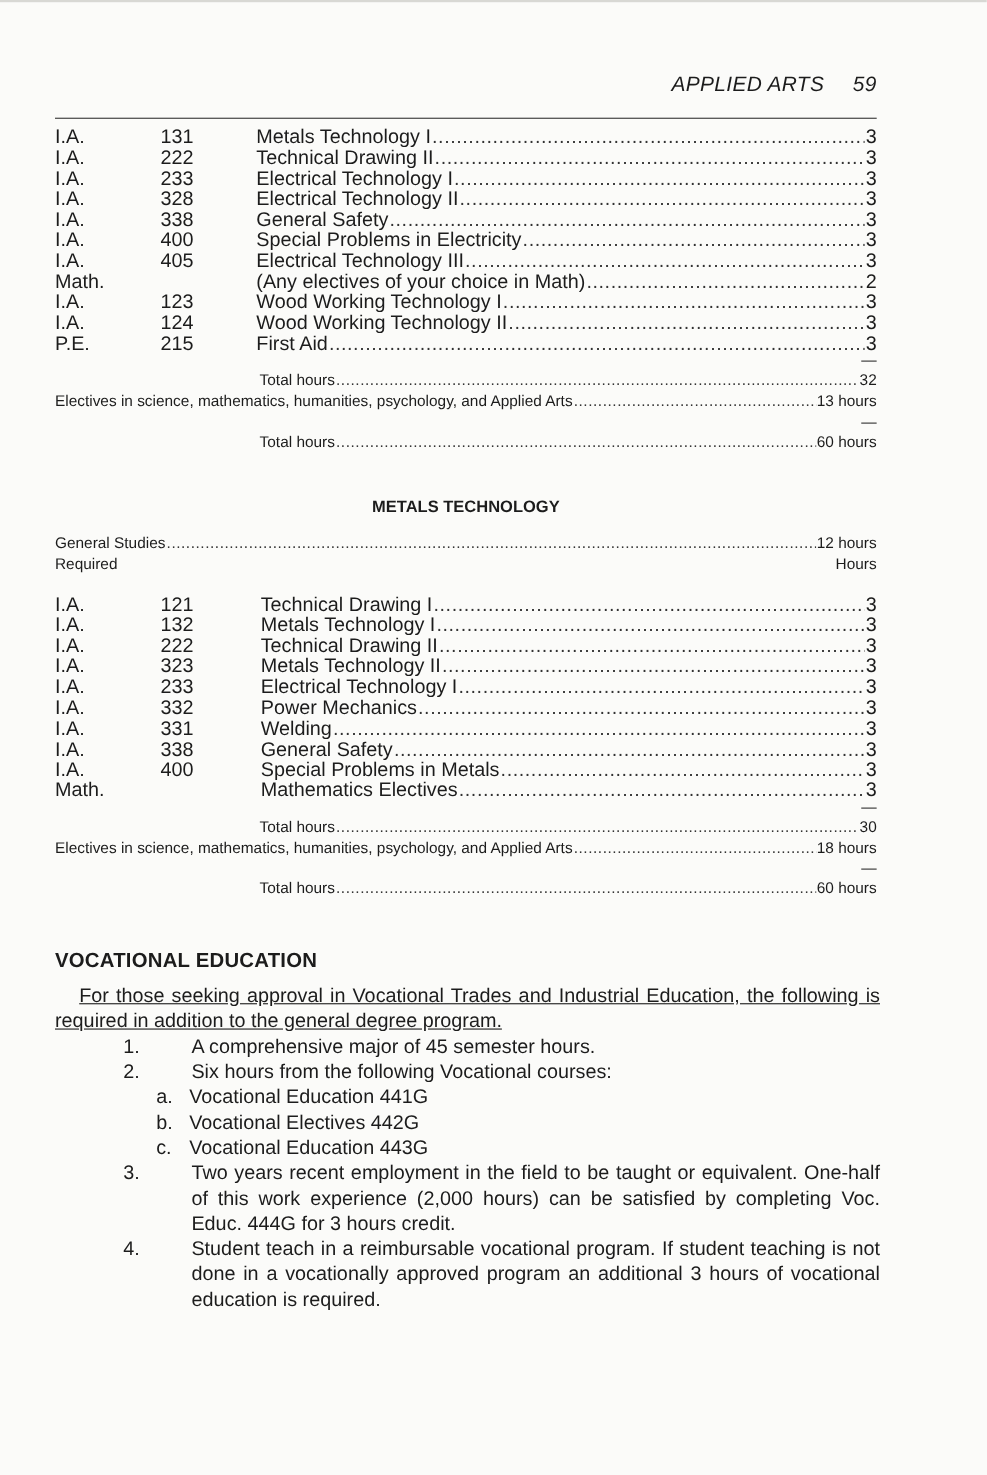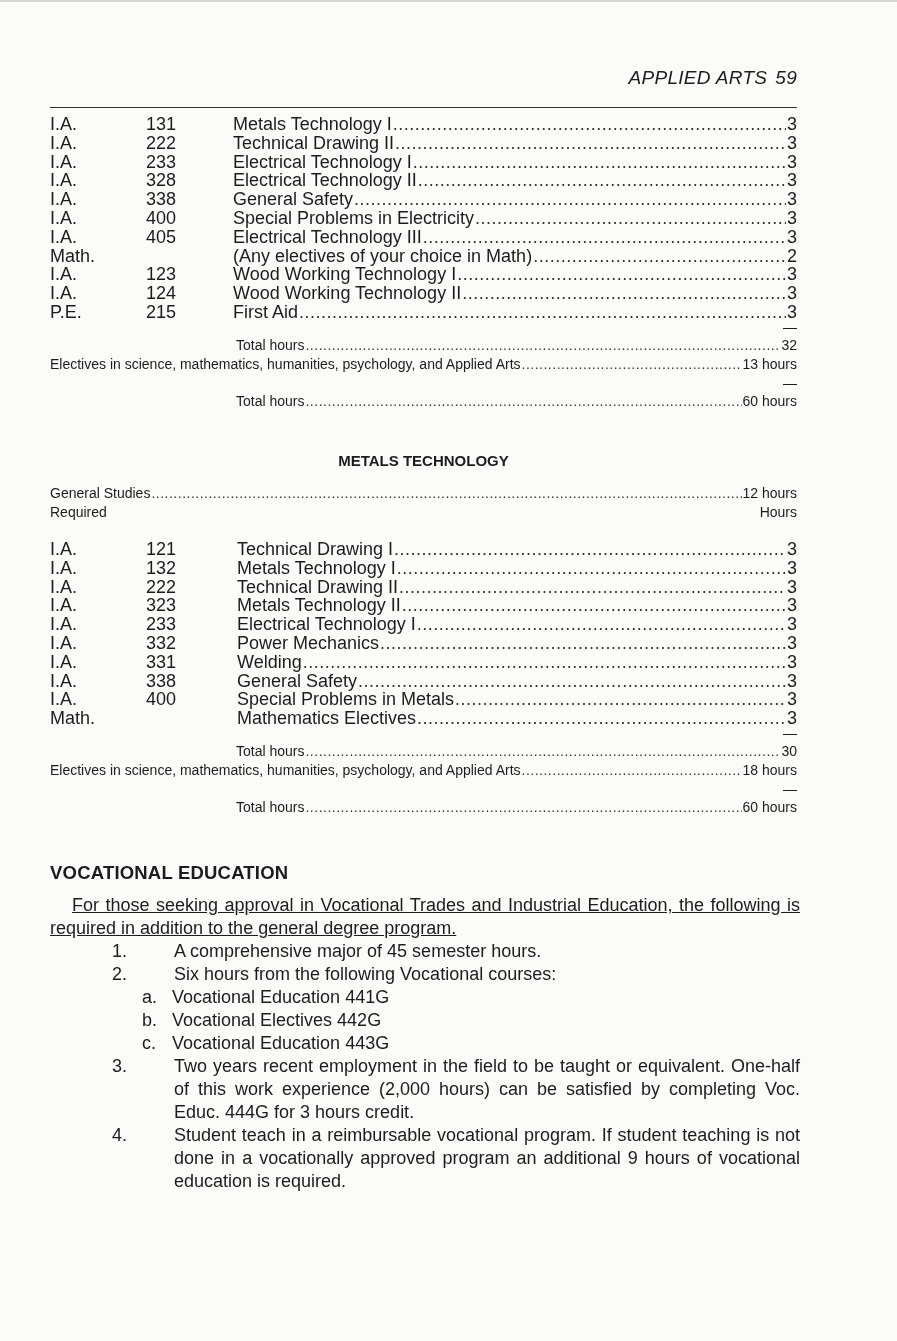--- a/index.html
+++ b/index.html
@@ -3,21 +3,21 @@
   <meta charset="utf-8">
   <style>
     html, body { margin: 0; padding: 0; }
     body {
       width: 897px; height: 1341px; background: #fbfbf9; position: relative; overflow: hidden;
       font-family: "Liberation Sans", sans-serif; color: #1c1c1c;
     }
     .topline { position: absolute; left: 0; top: 0; width: 897px; height: 2px; background: #d8d8d4; }
     .page { position: absolute; left: 50px; width: 747px; }
     .header { position: absolute; top: 67px; right: 100px; font-style: italic; font-size: 19px; letter-spacing: 0.3px; }
-    .header .num { margin-left: 8px; }
+    .header .num { margin-left: 26px; }
     .rule { position: absolute; left: 50px; top: 107px; width: 747px; border-top: 1.5px solid #333; }
     .row { position: relative; height: 18.8px; font-size: 18px; line-height: 18.8px; white-space: nowrap; }
     .c1 { position: absolute; left: 0; }
     .c2 { position: absolute; left: 96px; }
     .c3 { position: absolute; left: 183px; right: 0; display: flex; }
     .c3b { left: 187px; }
     .lead { flex: 1; overflow: hidden; margin: 0 1px; }
     .lead::after { content: "............................................................................................................................................................................................................................................................"; letter-spacing: 0.5px; color: #333; }
     .val { text-align: right; }
     .dash { height: 14px; text-align: right; font-size: 14px; line-height: 10px; }
@@ -315,15 +315,15 @@
   <div class="sub">
       <span class="n">c.</span>
       <span>Vocational Education 443G</span>
     </div>
   <div class="item">
       <span class="n">3.</span>
       <span class="t">Two years recent employment in the field to be taught or equivalent. One-half of this work experience (2,000 hours) can be satisfied by completing Voc. Educ. 444G for 3 hours credit.</span>
     </div>
   <div class="item">
       <span class="n">4.</span>
-      <span class="t">Student teach in a reimbursable vocational program. If student teaching is not done in a vocationally approved program an additional 9 hours of vocational education is required.</span>
+      <span class="t">Student teach in a reimbursable vocational program. If student teaching is not done in a vocationally approved program an additional 3 hours of vocational education is required.</span>
     </div>
 </div>
 
 </body></html>

